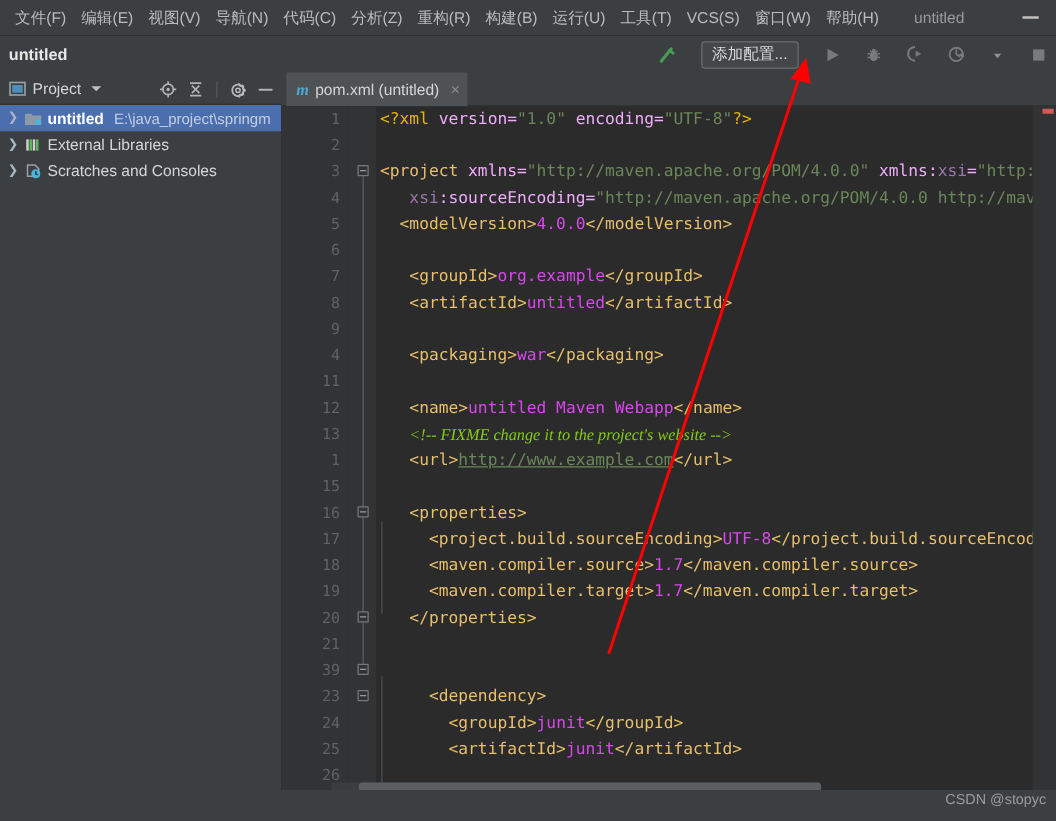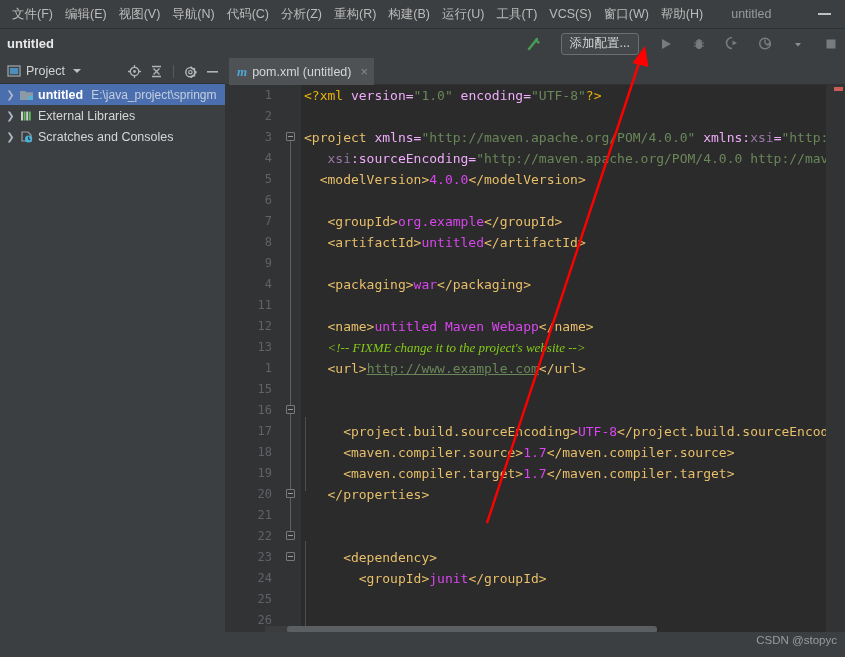--- a/index.html
+++ b/index.html
@@ -363,21 +363,21 @@
       <div class="lnum" style="top:231px">12</div>
       <div class="lnum" style="top:252px">13</div>
       <div class="lnum" style="top:273px">1</div>
       <div class="lnum" style="top:294px">15</div>
       <div class="lnum" style="top:315px">16</div>
       <div class="lnum" style="top:336px">17</div>
       <div class="lnum" style="top:357px">18</div>
       <div class="lnum" style="top:378px">19</div>
       <div class="lnum" style="top:399px">20</div>
       <div class="lnum" style="top:420px">21</div>
-      <div class="lnum" style="top:441px">22</div>
+      <div class="lnum" style="top:441px">39</div>
       <div class="lnum" style="top:462px">23</div>
       <div class="lnum" style="top:483px">24</div>
       <div class="lnum" style="top:504px">25</div>
       <div class="lnum" style="top:525px">26</div>
     </div>
 
     <div class="foldstrip">
       <div class="foldline" style="top:51px; height:401px;"></div>
       <div class="fold" style="top:47px"></div>
       <div class="fold" style="top:320px"></div>
@@ -397,27 +397,29 @@
       <div class="cl" style="top:84px">  <span class="t">&lt;modelVersion&gt;</span><span class="tx">4.0.0</span><span class="t">&lt;/modelVersion&gt;</span></div>
       <div class="cl" style="top:105px"></div>
       <div class="cl" style="top:126px">   <span class="t">&lt;groupId&gt;</span><span class="tx">org.example</span><span class="t">&lt;/groupId&gt;</span></div>
       <div class="cl" style="top:147px">   <span class="t">&lt;artifactId&gt;</span><span class="tx">untitled</span><span class="t">&lt;/artifactId&gt;</span></div>
       <div class="cl" style="top:189px">   <span class="t">&lt;packaging&gt;</span><span class="tx">war</span><span class="t">&lt;/packaging&gt;</span></div>
       <div class="cl" style="top:210px"></div>
       <div class="cl" style="top:231px">   <span class="t">&lt;name&gt;</span><span class="tx">untitled Maven Webapp</span><span class="t">&lt;/name&gt;</span></div>
       <div class="cl" style="top:252px">   <span class="cm">&lt;!-- FIXME change it to the project's website --&gt;</span></div>
       <div class="cl" style="top:273px">   <span class="t">&lt;url&gt;</span><span class="lk">http://www.example.com</span><span class="t">&lt;/url&gt;</span></div>
       <div class="cl" style="top:294px"></div>
+      <div class="cl" style="top:315px">   <span class="t">&lt;properties&gt;</span></div>
       <div class="cl" style="top:336px">     <span class="t">&lt;project.build.sourceEncoding&gt;</span><span class="tx">UTF-8</span><span class="t">&lt;/project.build.sourceEncoding&gt;</span></div>
       <div class="cl" style="top:357px">     <span class="t">&lt;maven.compiler.source&gt;</span><span class="tx">1.7</span><span class="t">&lt;/maven.compiler.source&gt;</span></div>
       <div class="cl" style="top:378px">     <span class="t">&lt;maven.compiler.target&gt;</span><span class="tx">1.7</span><span class="t">&lt;/maven.compiler.target&gt;</span></div>
       <div class="cl" style="top:399px">   <span class="t">&lt;/properties&gt;</span></div>
       <div class="cl" style="top:420px"></div>
       <div class="cl" style="top:462px">     <span class="t">&lt;dependency&gt;</span></div>
       <div class="cl" style="top:483px">       <span class="t">&lt;groupId&gt;</span><span class="tx">junit</span><span class="t">&lt;/groupId&gt;</span></div>
+      <div class="cl" style="top:504px">       <span class="t">&lt;artifactId&gt;</span><span class="tx">junit</span><span class="t">&lt;/artifactId&gt;</span></div>
     </div>
   </div>
 
   <div class="rgutter">
     <div class="err-mark" style="top:2px"></div>
   </div>
 
   <div class="hscroll-track"></div>
   <div class="hscroll"></div>
 

